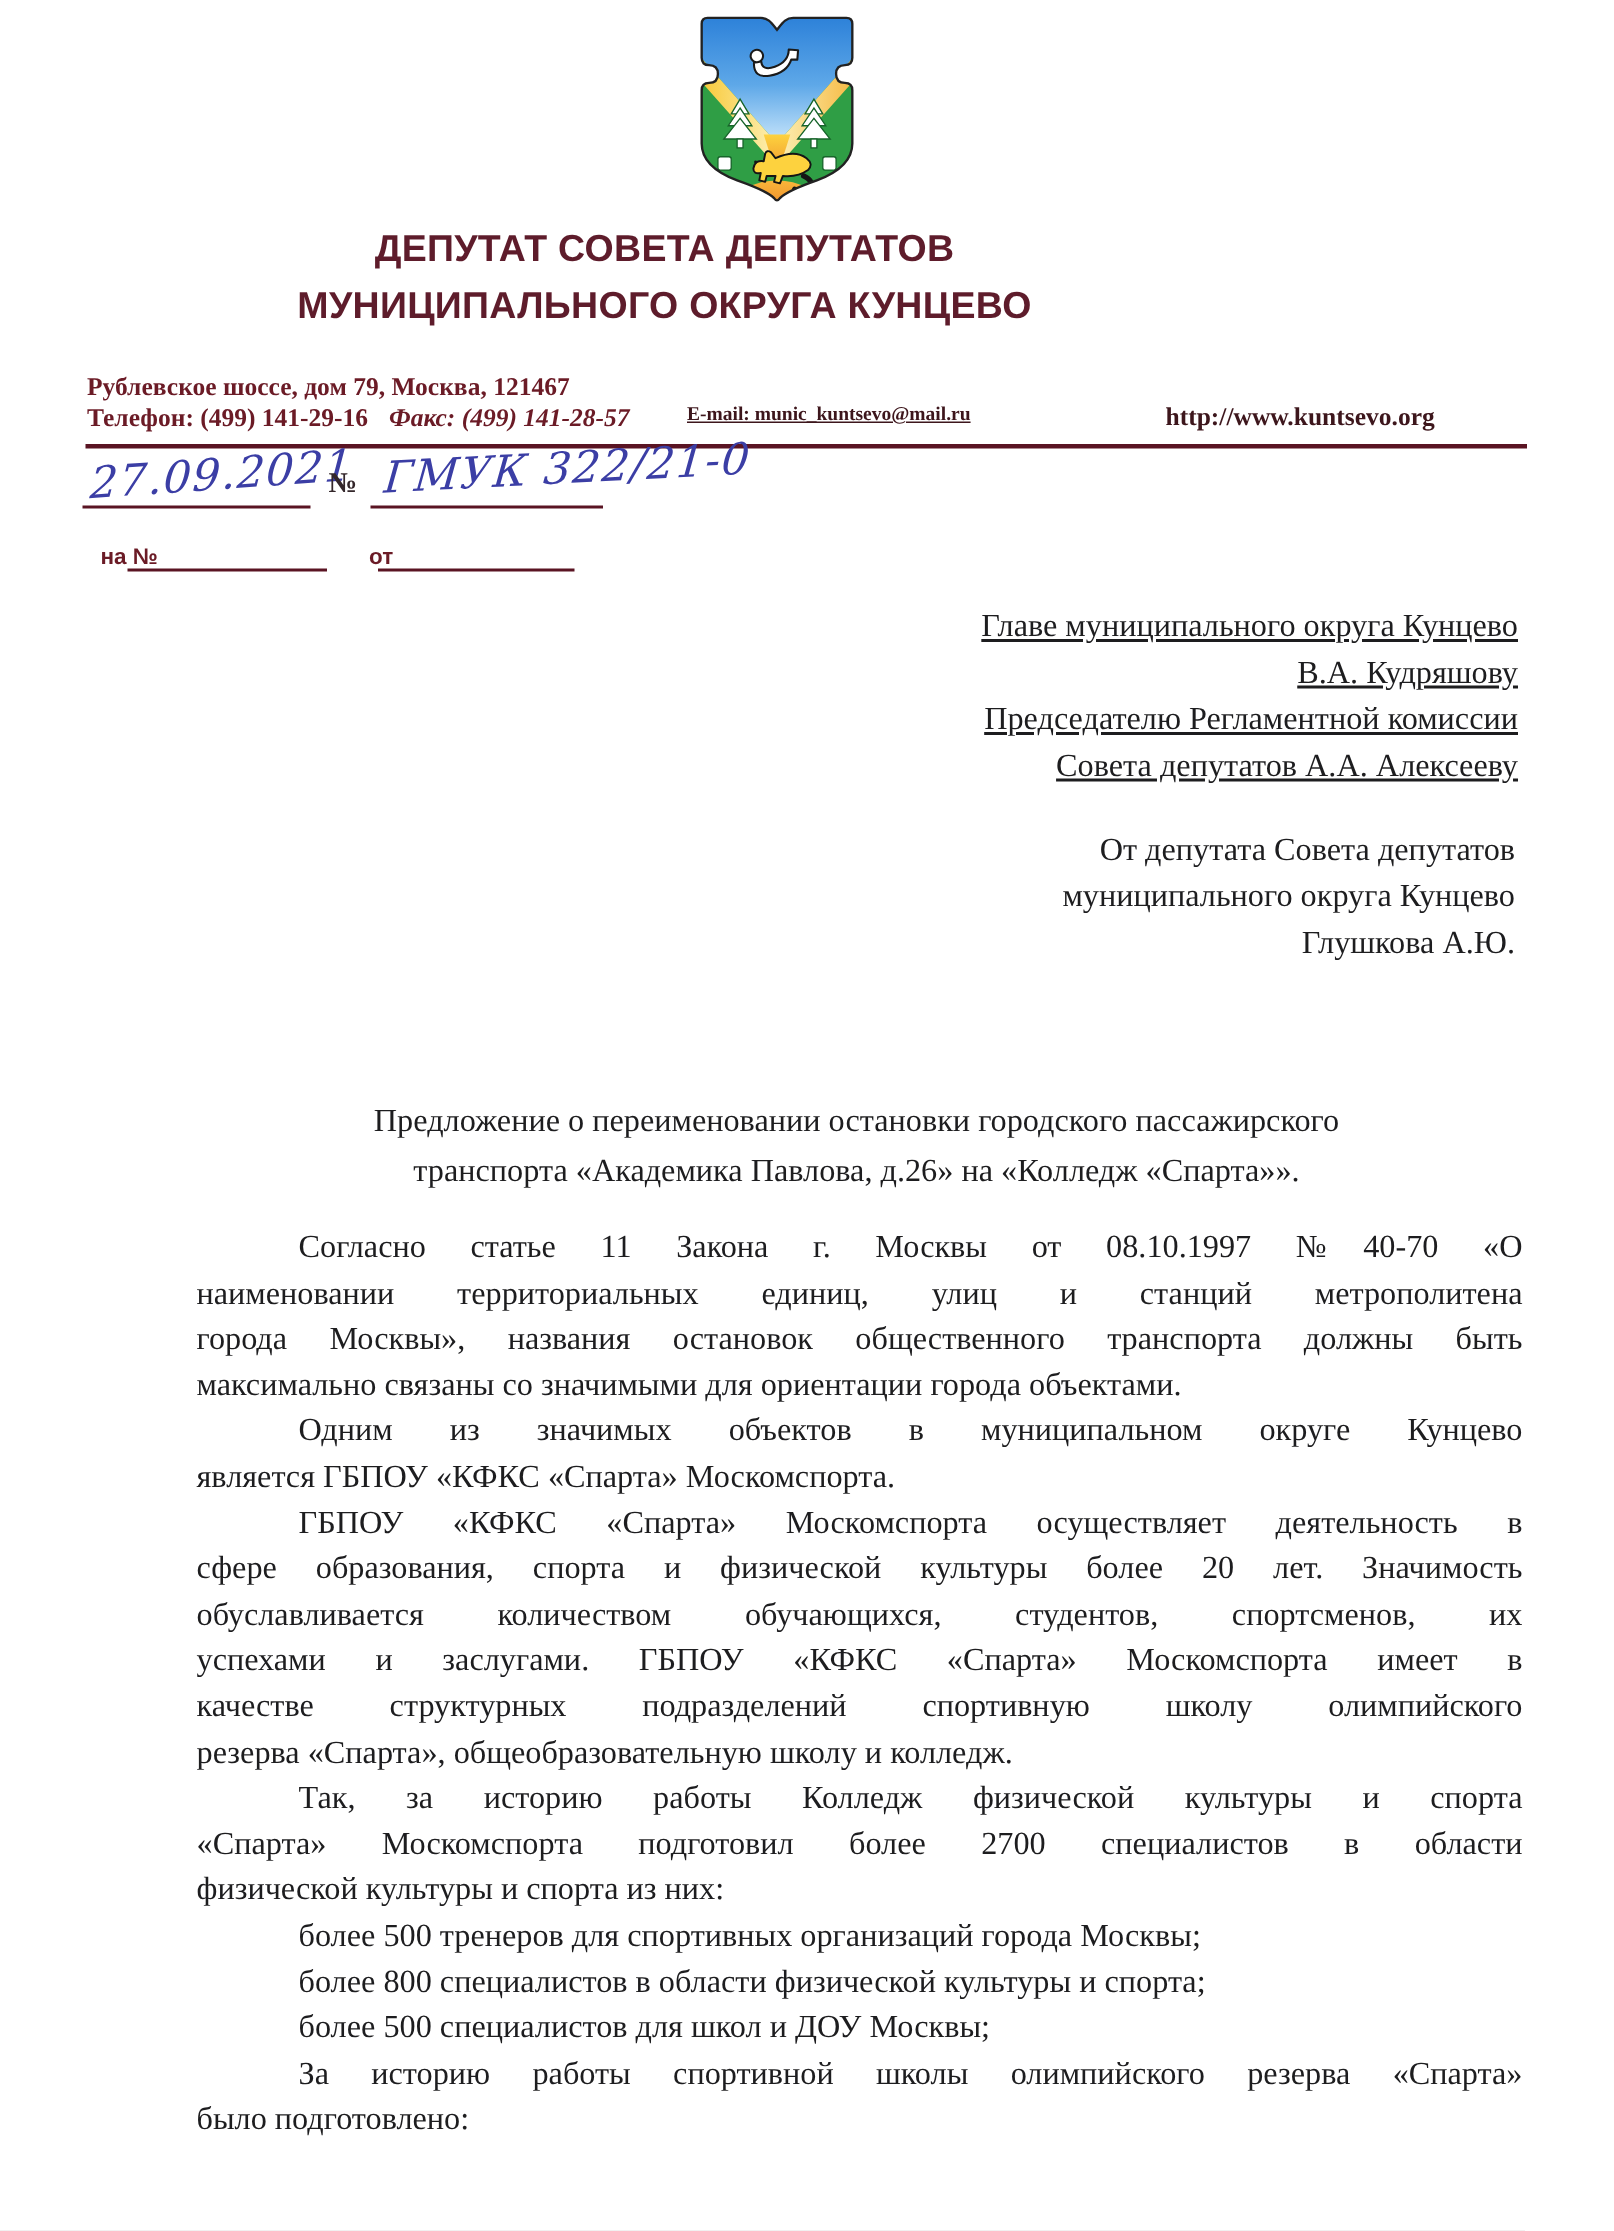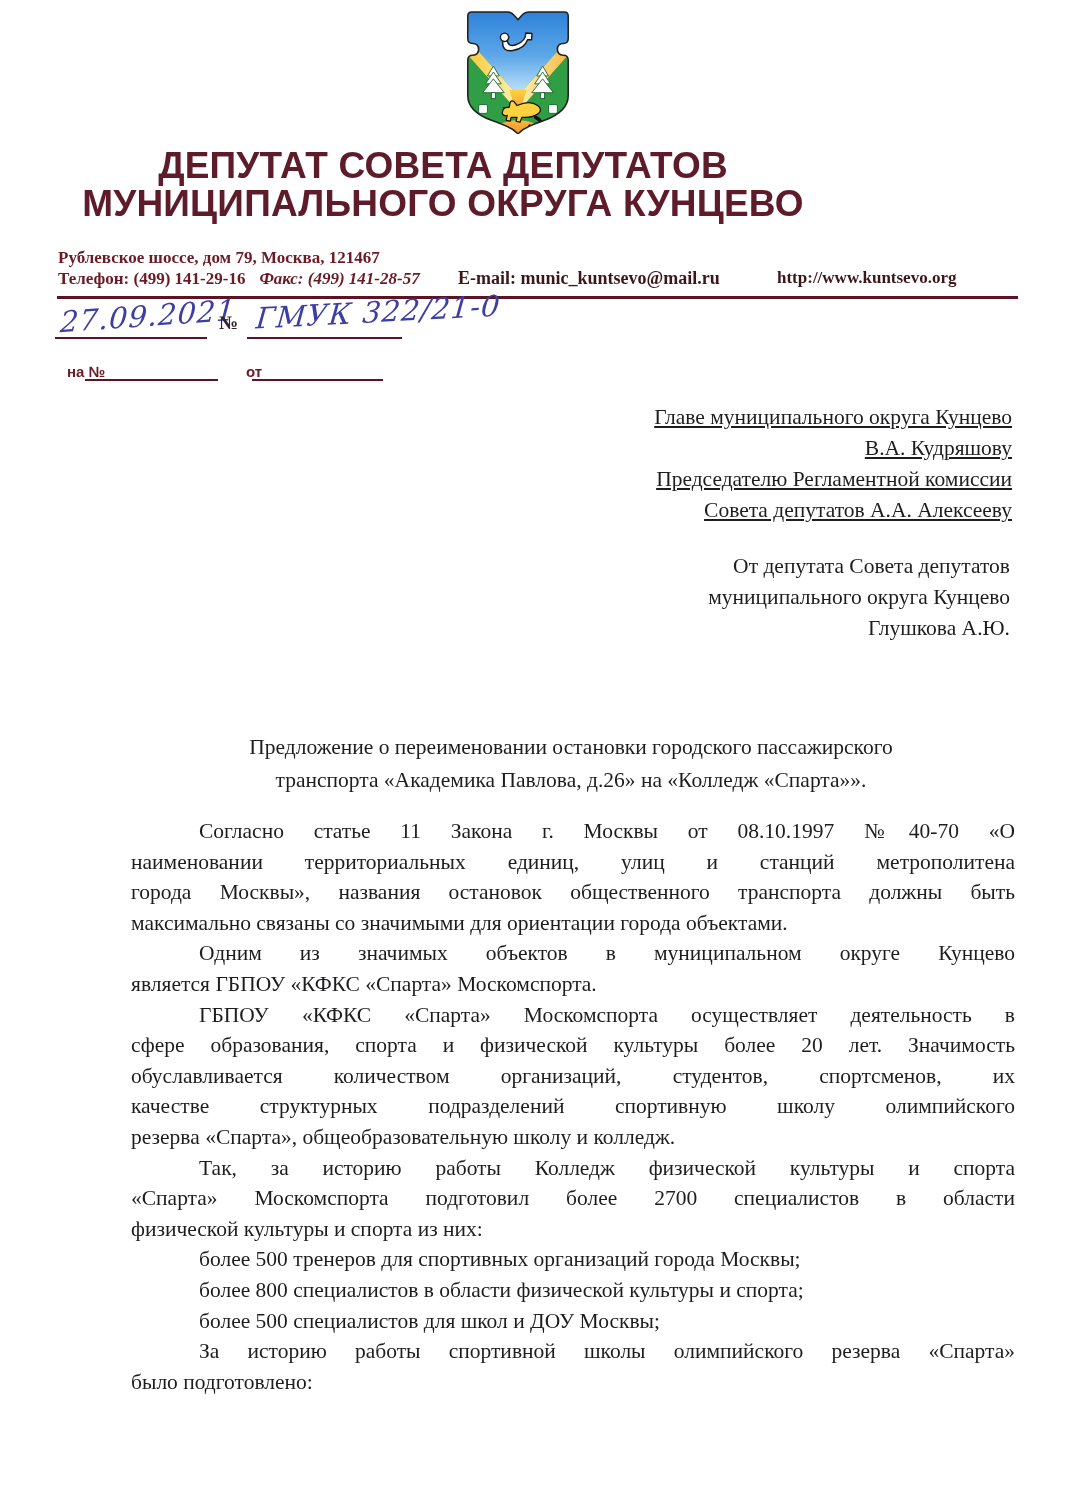--- a/index.html
+++ b/index.html
@@ -9,34 +9,35 @@
     font-family:"Liberation Serif", serif;color:var(--body-text,#1d1d1f);
   }
 
   
   .crest{position:absolute;left:462px;top:9px;width:112px;height:128px;}
 
   
   .org-header{
     position:absolute;left:0;top:147px;width:886px;
     text-align:center;font-family:"Liberation Sans",sans-serif;
-    font-weight:bold;font-size:37px;line-height:38px;
+    font-weight:bold;font-size:25px;line-height:38px;
     color:var(--header-text,#5e1c2b);letter-spacing:0.2px;
   }
 
   
   .contact-left{
     position:absolute;left:58px;top:247px;width:420px;
     font-weight:bold;font-size:17px;line-height:21px;
     color:var(--contact-text,#6b1b26);
   }
   .contact-left .fax{margin-left:14px;font-style:italic;}
   .contact-email{
-    position:absolute;left:458px;top:268px;font-weight:bold;font-size:18px;
+    position:absolute;left:458px;top:268px;font-weight:bold;font-size:13px;
     color:var(--contact-dark,#3d161c);
+    text-decoration:underline;
   }
   .contact-site{
     position:absolute;left:777px;top:268px;font-weight:bold;font-size:17px;
     color:var(--contact-dark,#3d161c);
   }
 
   .rule{position:absolute;left:57px;top:296px;width:961px;height:3px;
     background:var(--rule,#5a1423);}
   .uline{position:absolute;height:2px;background:var(--rule,#5a1423);}
 
@@ -197,21 +198,22 @@
     <div class="line indent">Согласно статье 11 Закона г. Москвы от 08.10.1997 №40-70 «О</div>
     <div class="line">наименовании территориальных единиц, улиц и станций метрополитена</div>
     <div class="line">города Москвы», названия остановок общественного транспорта должны быть</div>
     <div class="line para-end">максимально связаны со значимыми для ориентации города объектами.</div>
 
     <div class="line indent">Одним из значимых объектов в муниципальном округе Кунцево</div>
     <div class="line para-end">является ГБПОУ «КФКС «Спарта» Москомспорта.</div>
 
     <div class="line indent">ГБПОУ «КФКС «Спарта» Москомспорта осуществляет деятельность в</div>
     <div class="line">сфере образования, спорта и физической культуры более 20 лет. Значимость</div>
-    <div class="line">обуславливается количеством организаций, студентов, спортсменов, их</div>
+    <div class="line">обуславливается количеством обучающихся, студентов, спортсменов, их</div>
+    <div class="line">успехами и заслугами. ГБПОУ «КФКС «Спарта» Москомспорта имеет в</div>
     <div class="line">качестве структурных подразделений спортивную школу олимпийского</div>
     <div class="line para-end">резерва «Спарта», общеобразовательную школу и колледж.</div>
 
     <div class="line indent">Так, за историю работы Колледж физической культуры и спорта</div>
     <div class="line">«Спарта» Москомспорта подготовил более 2700 специалистов в области</div>
     <div class="line para-end">физической культуры и спорта из них:</div>
 
     <div class="line para-end indent">более 500 тренеров для спортивных организаций города Москвы;</div>
     <div class="line para-end indent">более 800 специалистов в области физической культуры и спорта;</div>
     <div class="line para-end indent">более 500 специалистов для школ и ДОУ Москвы;</div>

